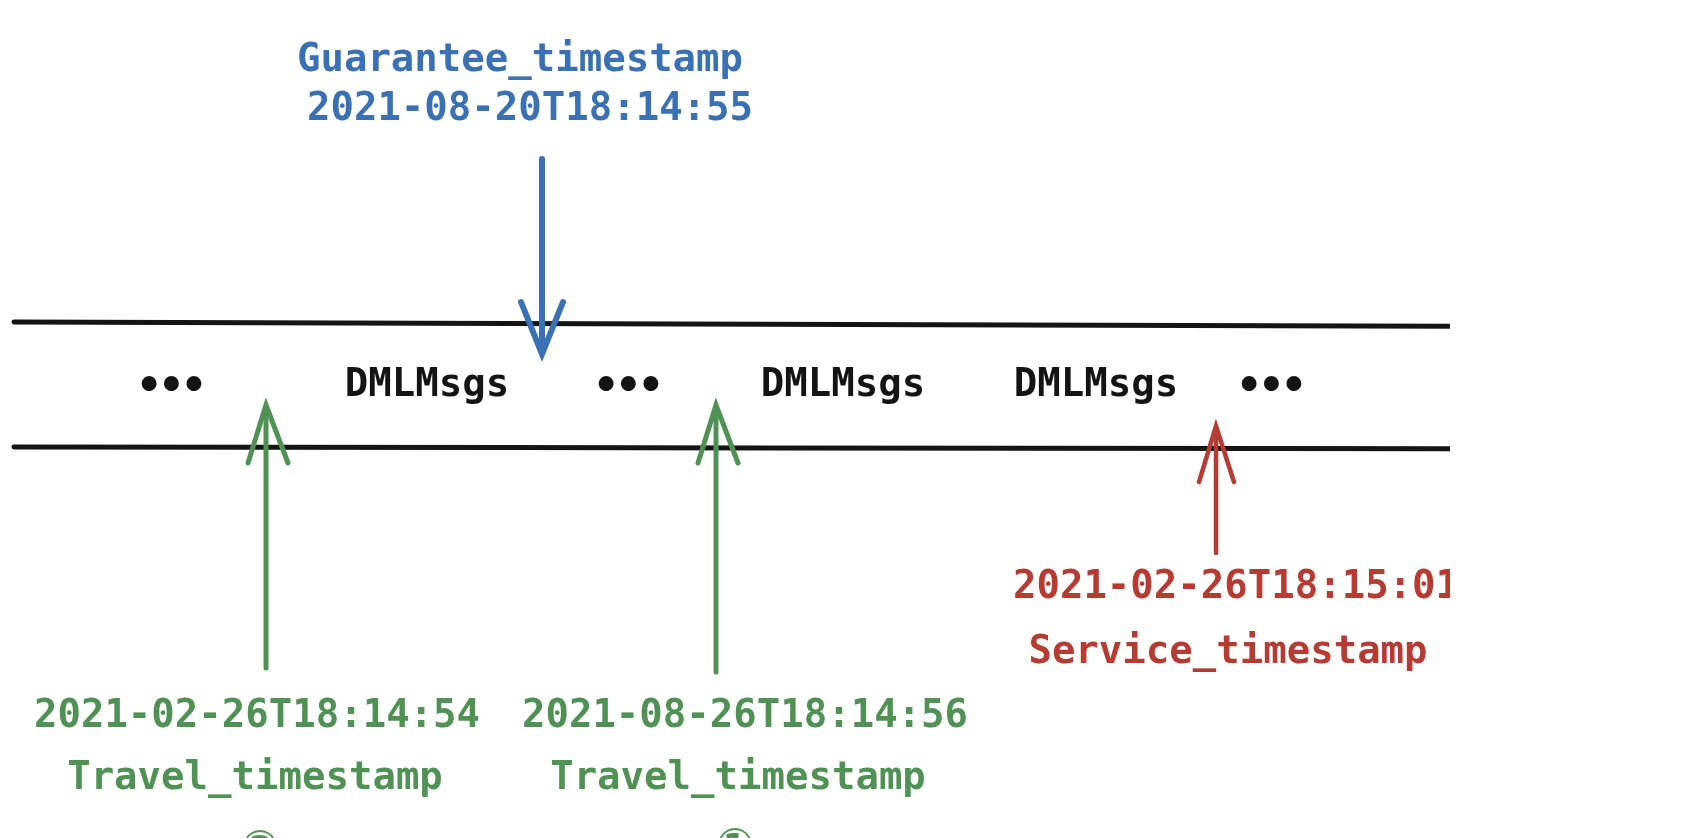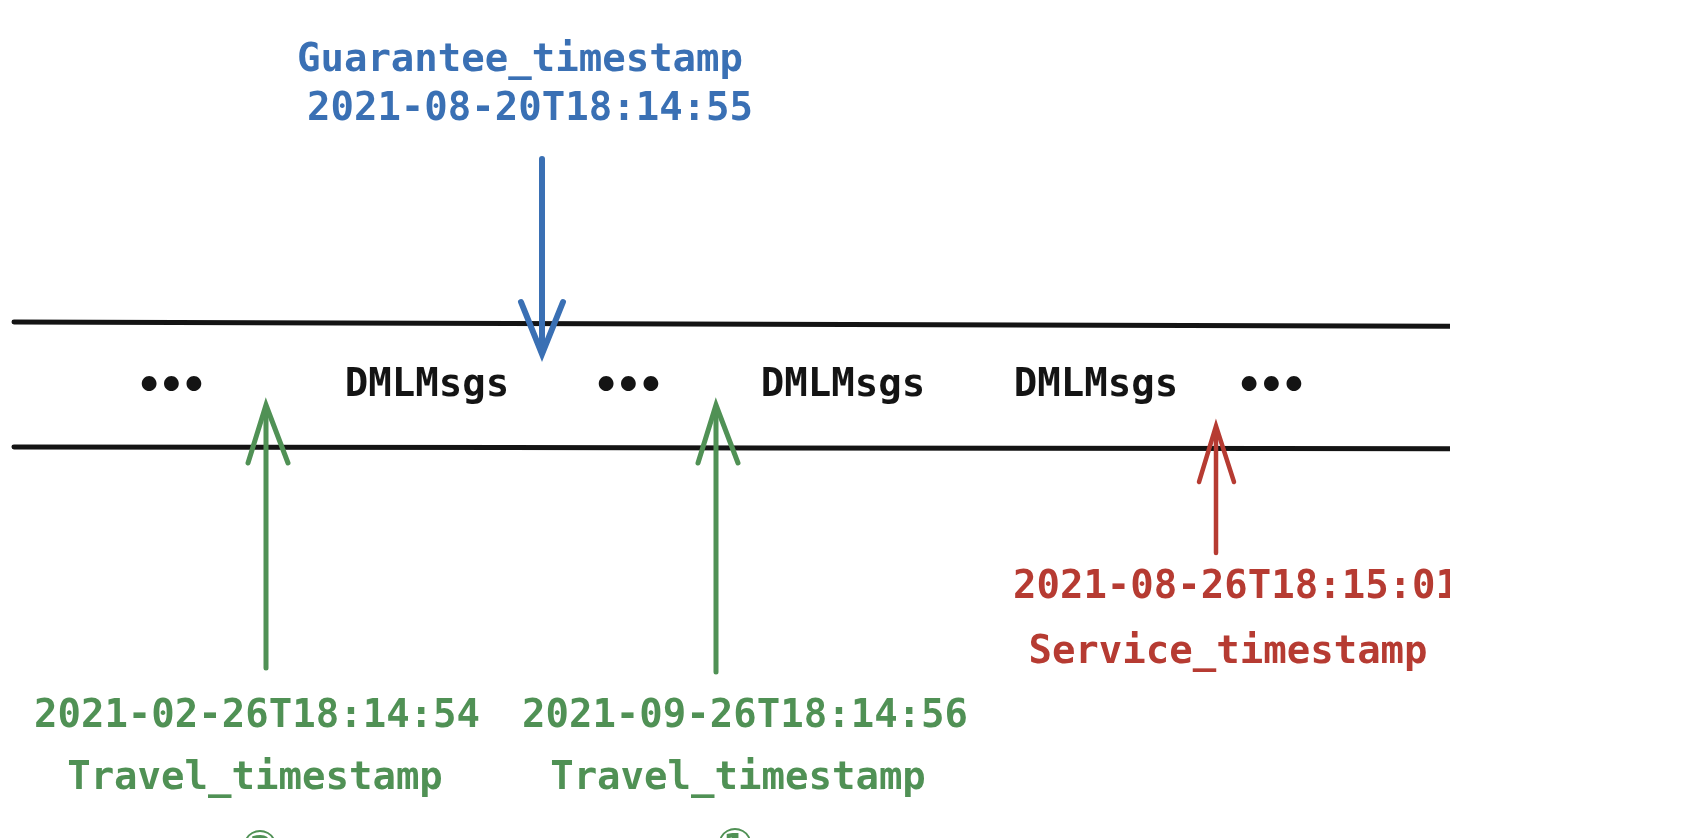--- a/index.html
+++ b/index.html
@@ -66,20 +66,20 @@
   <div class="txt c-ink" style="left:427px; top:347px;">DMLMsgs</div>
   <div class="txt c-ink dots" style="left:627px; top:349px;">•••</div>
   <div class="txt c-ink" style="left:843px; top:347px;">DMLMsgs</div>
   <div class="txt c-ink" style="left:1096px; top:347px;">DMLMsgs</div>
   <div class="txt c-ink dots" style="left:1270px; top:349px;">•••</div>
 
   <div class="txt c-green" style="left:257px; top:678px;">2021-02-26T18:14:54</div>
   <div class="txt c-green" style="left:255px; top:740px;">Travel_timestamp</div>
   <div class="txt c-green badge" style="left:260px; top:811px;">②</div>
 
-  <div class="txt c-green" style="left:745px; top:678px;">2021-09-26T18:14:56</div>
+  <div class="txt c-green" style="left:745px; top:678px;">2021-08-26T18:14:56</div>
   <div class="txt c-green" style="left:738px; top:740px;">Travel_timestamp</div>
   <div class="txt c-green badge" style="left:735px; top:809px;">①</div>
 
-  <div class="txt c-red" style="left:1236px; top:549px;">2021-08-26T18:15:01</div>
+  <div class="txt c-red" style="left:1236px; top:549px;">2021-02-26T18:15:01</div>
   <div class="txt c-red" style="left:1228px; top:614px;">Service_timestamp</div>
 
 </div>
 
 </body></html>

